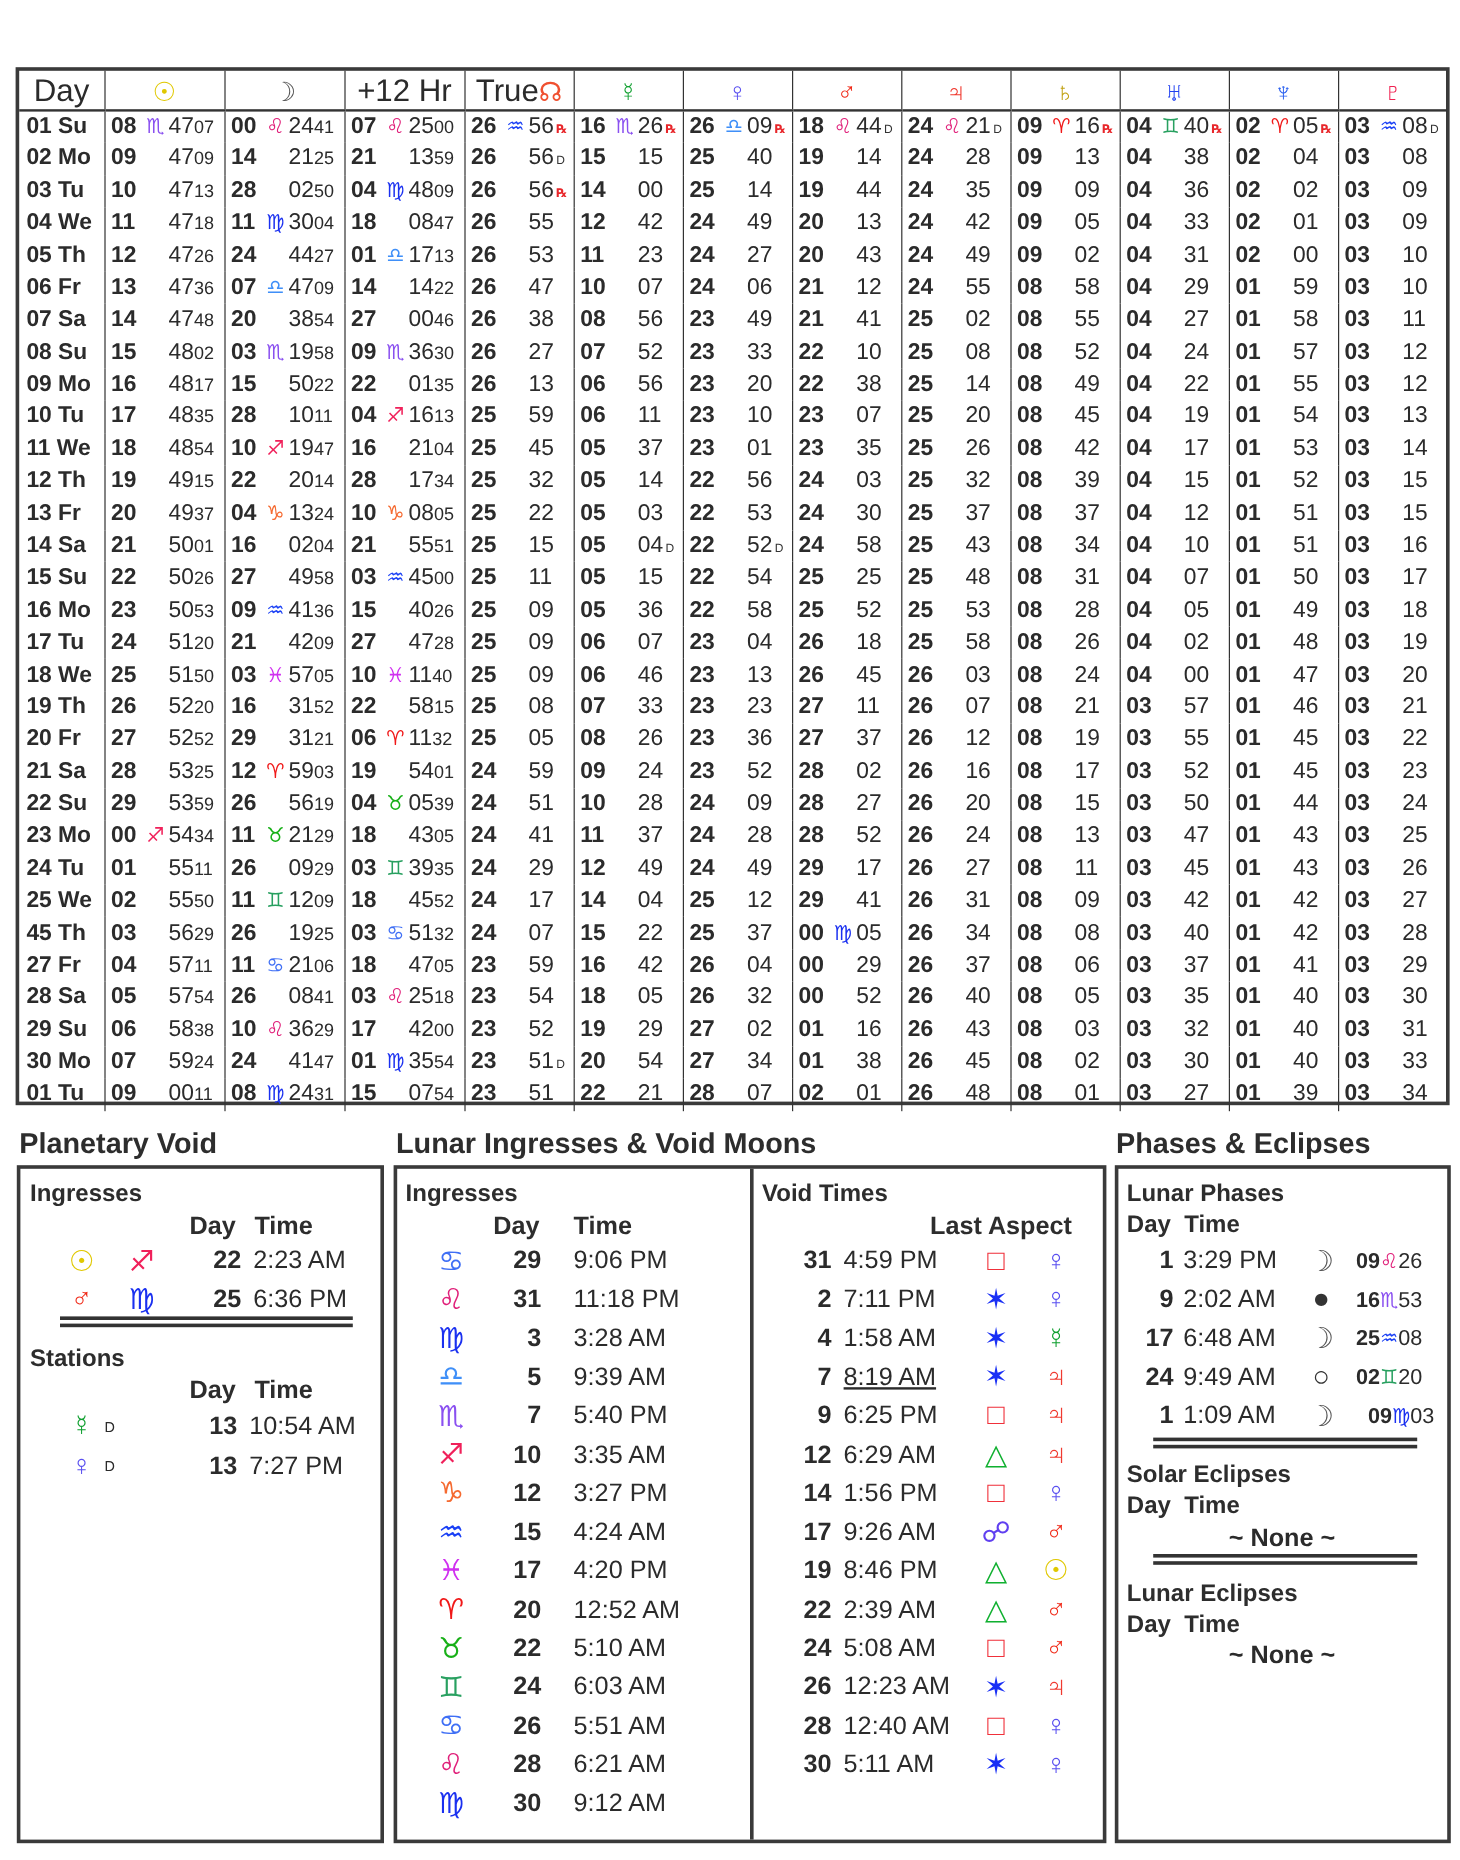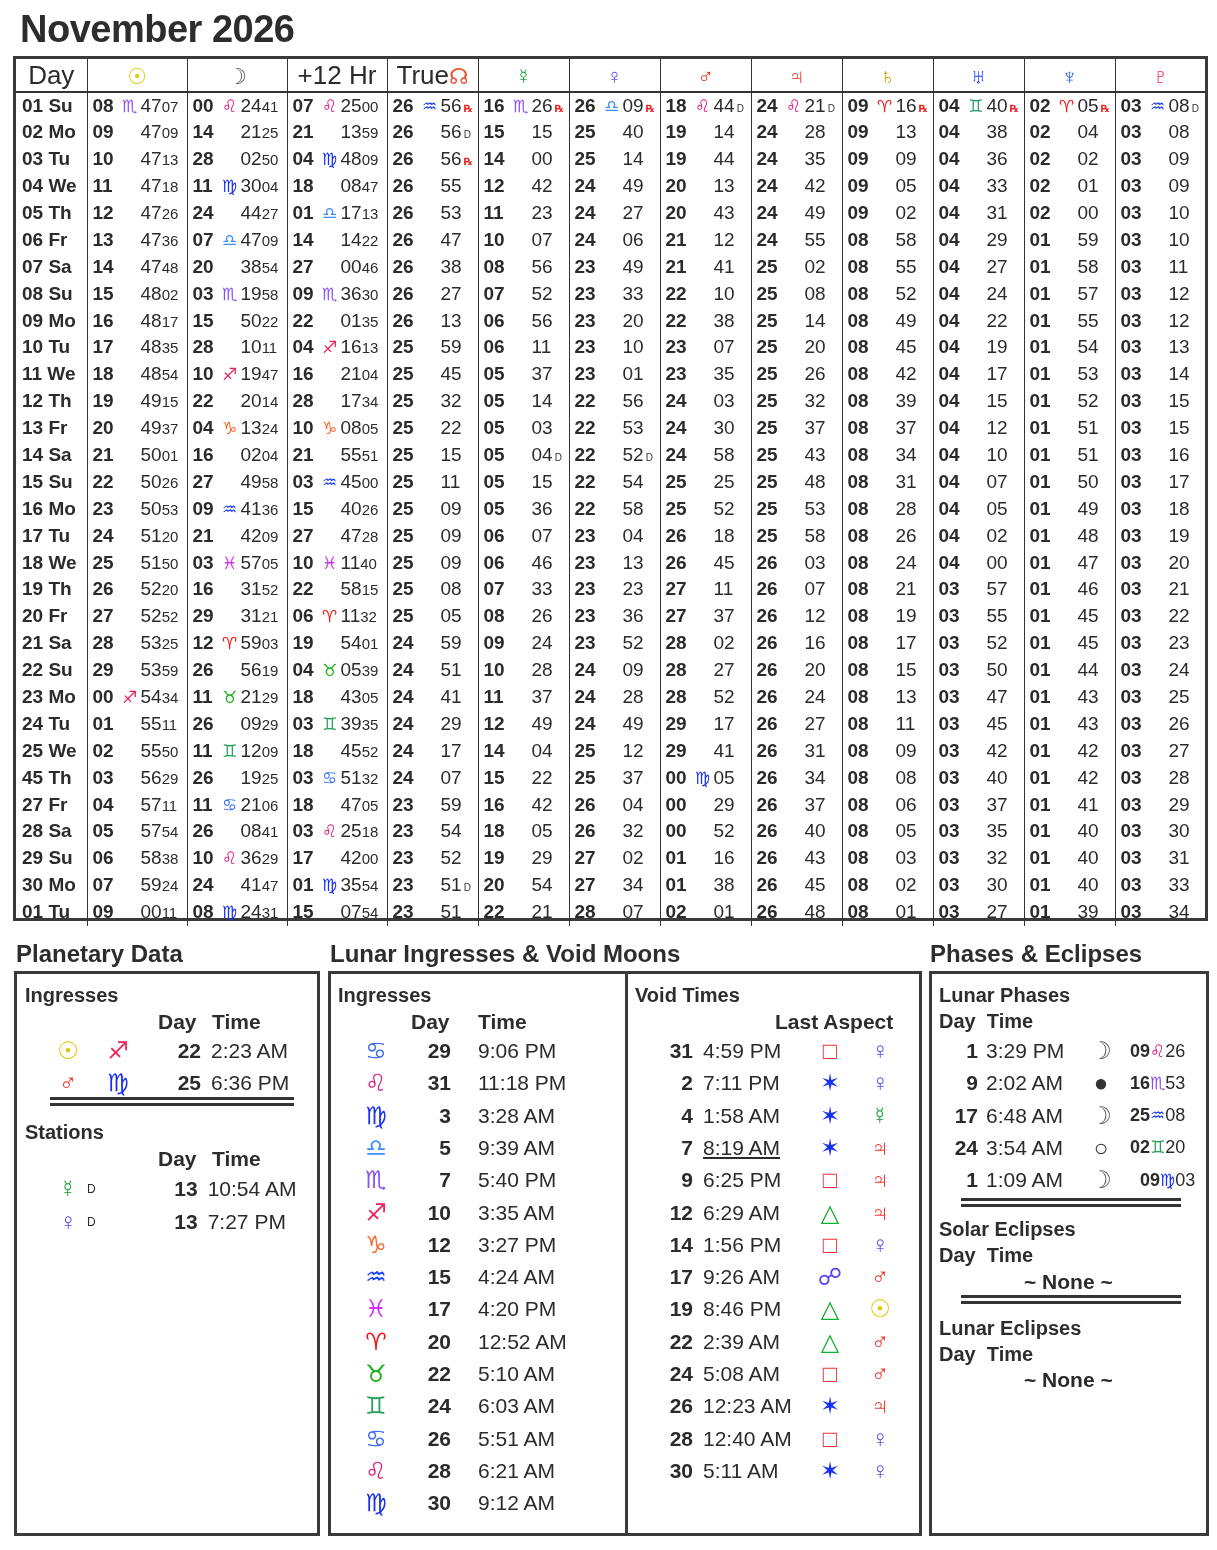--- a/index.html
+++ b/index.html
@@ -43,21 +43,20 @@
   .vdiv { position: absolute; width: 3px; background: #3a3a3a; }
   .none { position: absolute; font-size: 21px; font-weight: bold; }
   .pos { font-size: 18px; display: inline-block; }
   .pos b { font-weight: bold; }
   .small-d { font-size: 12px; margin-left: 4px; vertical-align: -6px; }
 </style>
 </head>
 <body>
 
 <div class="header">
-  <div class="title">November 2026</div>
 </div>
 
 <div class="eph">
   <table class="grid" id="grid">
     <colgroup>
       <col class="c-day">
         <col class="c-wide">
         <col class="c-wide">
         <col class="c-wide">
         <col class="c-std">
@@ -2889,21 +2888,21 @@
               <span class="deg">03</span>
               <span class="sgn"></span>
               <span class="min">34</span>
             </div>
           </td>
         </tr>
       </tbody>
   </table>
 </div>
 
-<div class="sec-title" style="left:16px;top:940px;">Planetary Data</div>
+<div class="sec-title" style="left:16px;top:940px;">Planetary Void</div>
 <div class="panel" style="left:14px;top:971px;width:306px;height:565px;">
   <div class="sub" style="left:8px;top:10px;">Ingresses</div>
   <div class="hdr" style="left:141px;top:36px;">Day</div>
   <div class="hdr" style="left:195px;top:36px;">Time</div>
   <div id="pl-ingresses">
       <div class="row" style="left: 36px; top: 62px;">
         <span class="glyph" style="color: rgb(224, 200, 0); width: 30px;">☉︎</span>
         <span class="glyph" style="color: rgb(240, 32, 90); width: 50px; margin-left: 10px;">♐︎</span>
         <span class="num" style="width: 58px;">22</span>
         <span class="time" style="margin-left: 10px;">2:23 AM</span>
@@ -3126,21 +3125,21 @@
         <span class="pos" style="margin-left: 14px;"><b>16</b><span class="glyph" style="color: rgb(138, 80, 240); font-size: 17px;">♏︎</span><span>53</span></span>
       </div>
       <div class="row" style="left: 8px; top: 126.6px;">
         <span class="num" style="width: 38px;">17</span>
         <span class="time" style="margin-left: 8px; width: 100px;">6:48 AM</span>
         <span class="glyph" style="color: rgb(85, 85, 85); width: 30px;">☽︎</span>
         <span class="pos" style="margin-left: 14px;"><b>25</b><span class="glyph" style="color: rgb(26, 64, 245); font-size: 17px;">♒︎</span><span>08</span></span>
       </div>
       <div class="row" style="left: 8px; top: 158.9px;">
         <span class="num" style="width: 38px;">24</span>
-        <span class="time" style="margin-left: 8px; width: 100px;">3:54 AM</span>
+        <span class="time" style="margin-left: 8px; width: 100px;">9:49 AM</span>
         <span class="glyph" style="color: rgb(51, 51, 51); width: 30px;">○︎</span>
         <span class="pos" style="margin-left: 14px;"><b>02</b><span class="glyph" style="color: rgb(40, 160, 96); font-size: 17px;">♊︎</span><span>20</span></span>
       </div>
       <div class="row" style="left: 8px; top: 191.2px;">
         <span class="num" style="width: 38px;">1</span>
         <span class="time" style="margin-left: 8px; width: 100px;">1:09 AM</span>
         <span class="glyph" style="color: rgb(85, 85, 85); width: 30px;">☽︎</span>
         <span class="pos" style="margin-left: 24px;"><b>09</b><span class="glyph" style="color: rgb(26, 48, 240); font-size: 17px;">♍︎</span><span>03</span></span>
       </div>
     </div>

